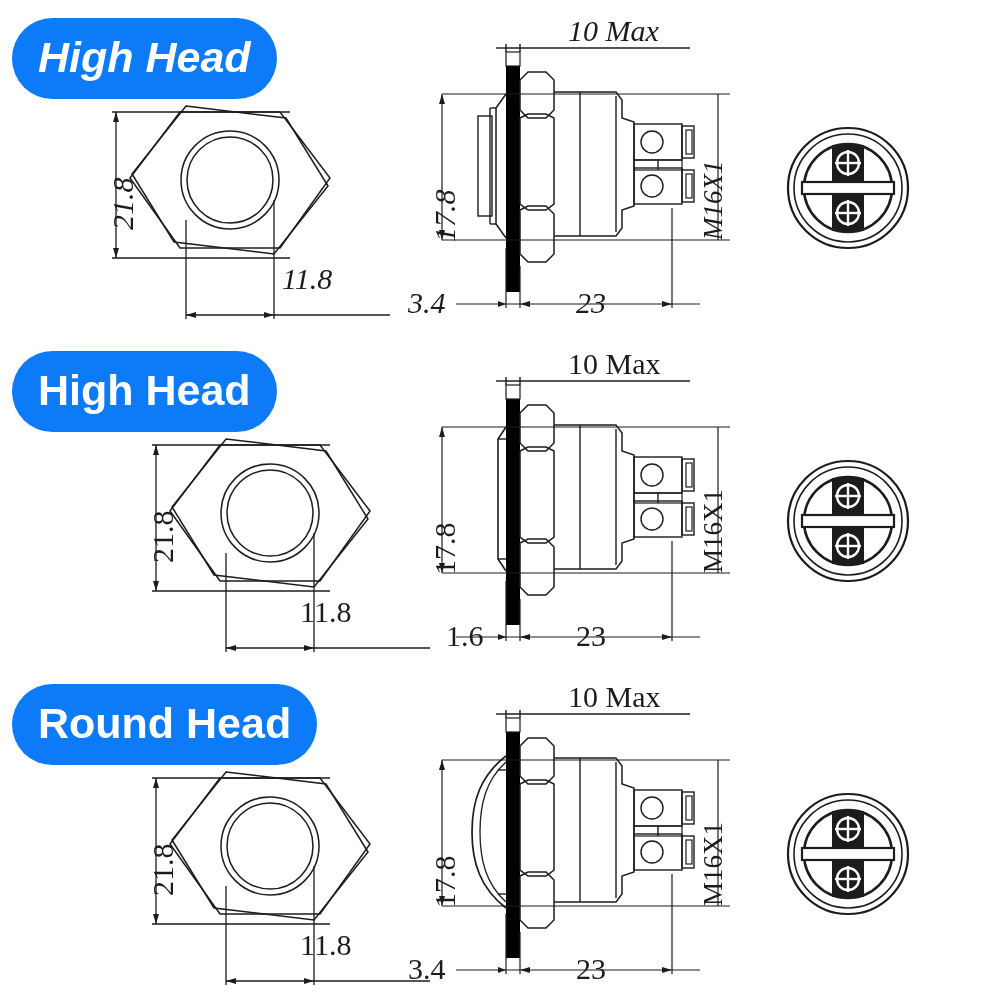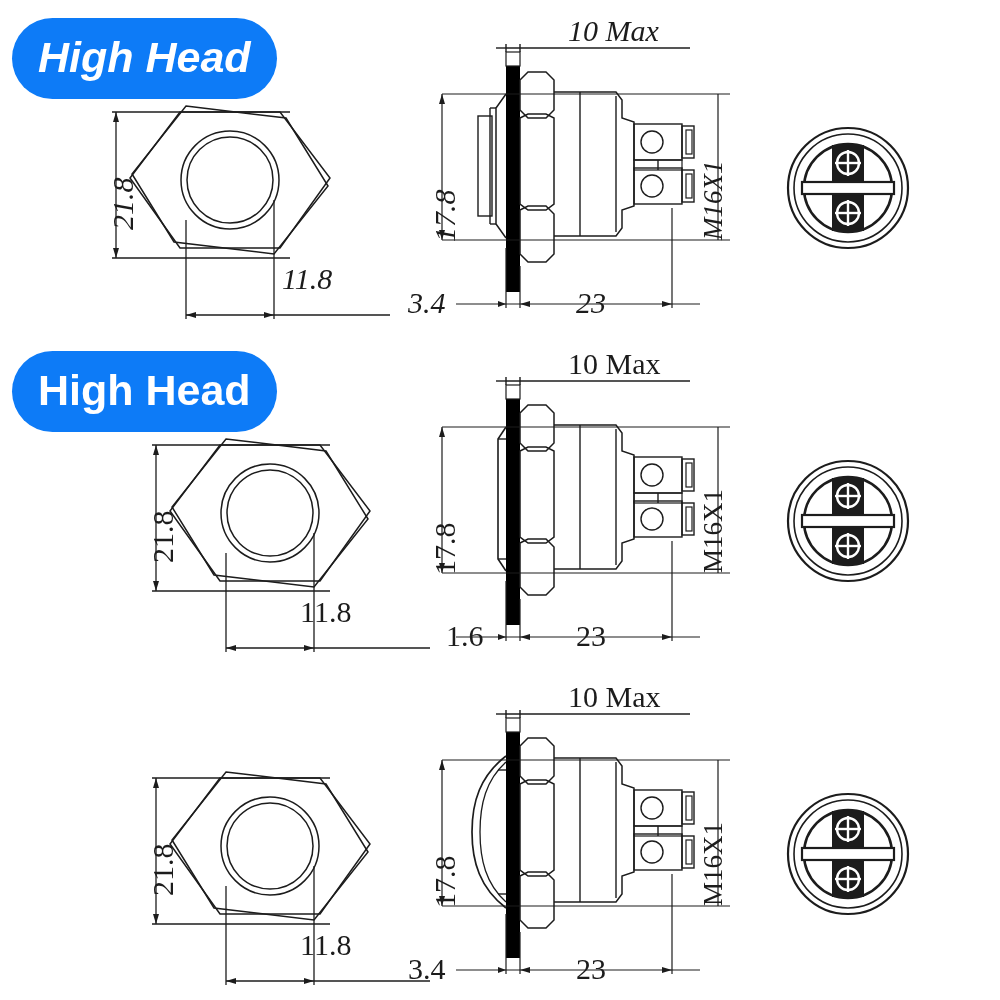--- a/index.html
+++ b/index.html
@@ -295,20 +295,21 @@
         </g>
         <g fill="none" stroke="#1c1c1c" stroke-width="2.2">
           <rect x="24" y="64" width="92" height="12" fill="#ffffff"></rect>
         </g>
       </svg>
     </div>
   </div>
 
   <div class="row" style="top:666px;">
 
+    <div class="badge">Round Head</div>
 
     <div class="viewbox" style="left:130px; top:100px; width:300px; height:220px;">
       <svg width="300" height="220" viewBox="0 0 300 220">
         <g fill="none" stroke="#1c1c1c" stroke-width="1.6">
           <polygon points="90,12 190,12 240,78 190,148 90,148 40,78" stroke-width="1.5"></polygon>
           <polygon points="96,6 196,18 238,86 184,154 84,142 42,74" stroke-width="1.5"></polygon>
           <circle cx="140" cy="80" r="49" stroke-width="1.5"></circle>
           <circle cx="140" cy="80" r="43" stroke-width="1.5"></circle>
         </g>
         <g stroke="#1c1c1c" stroke-width="1.3" fill="none">

